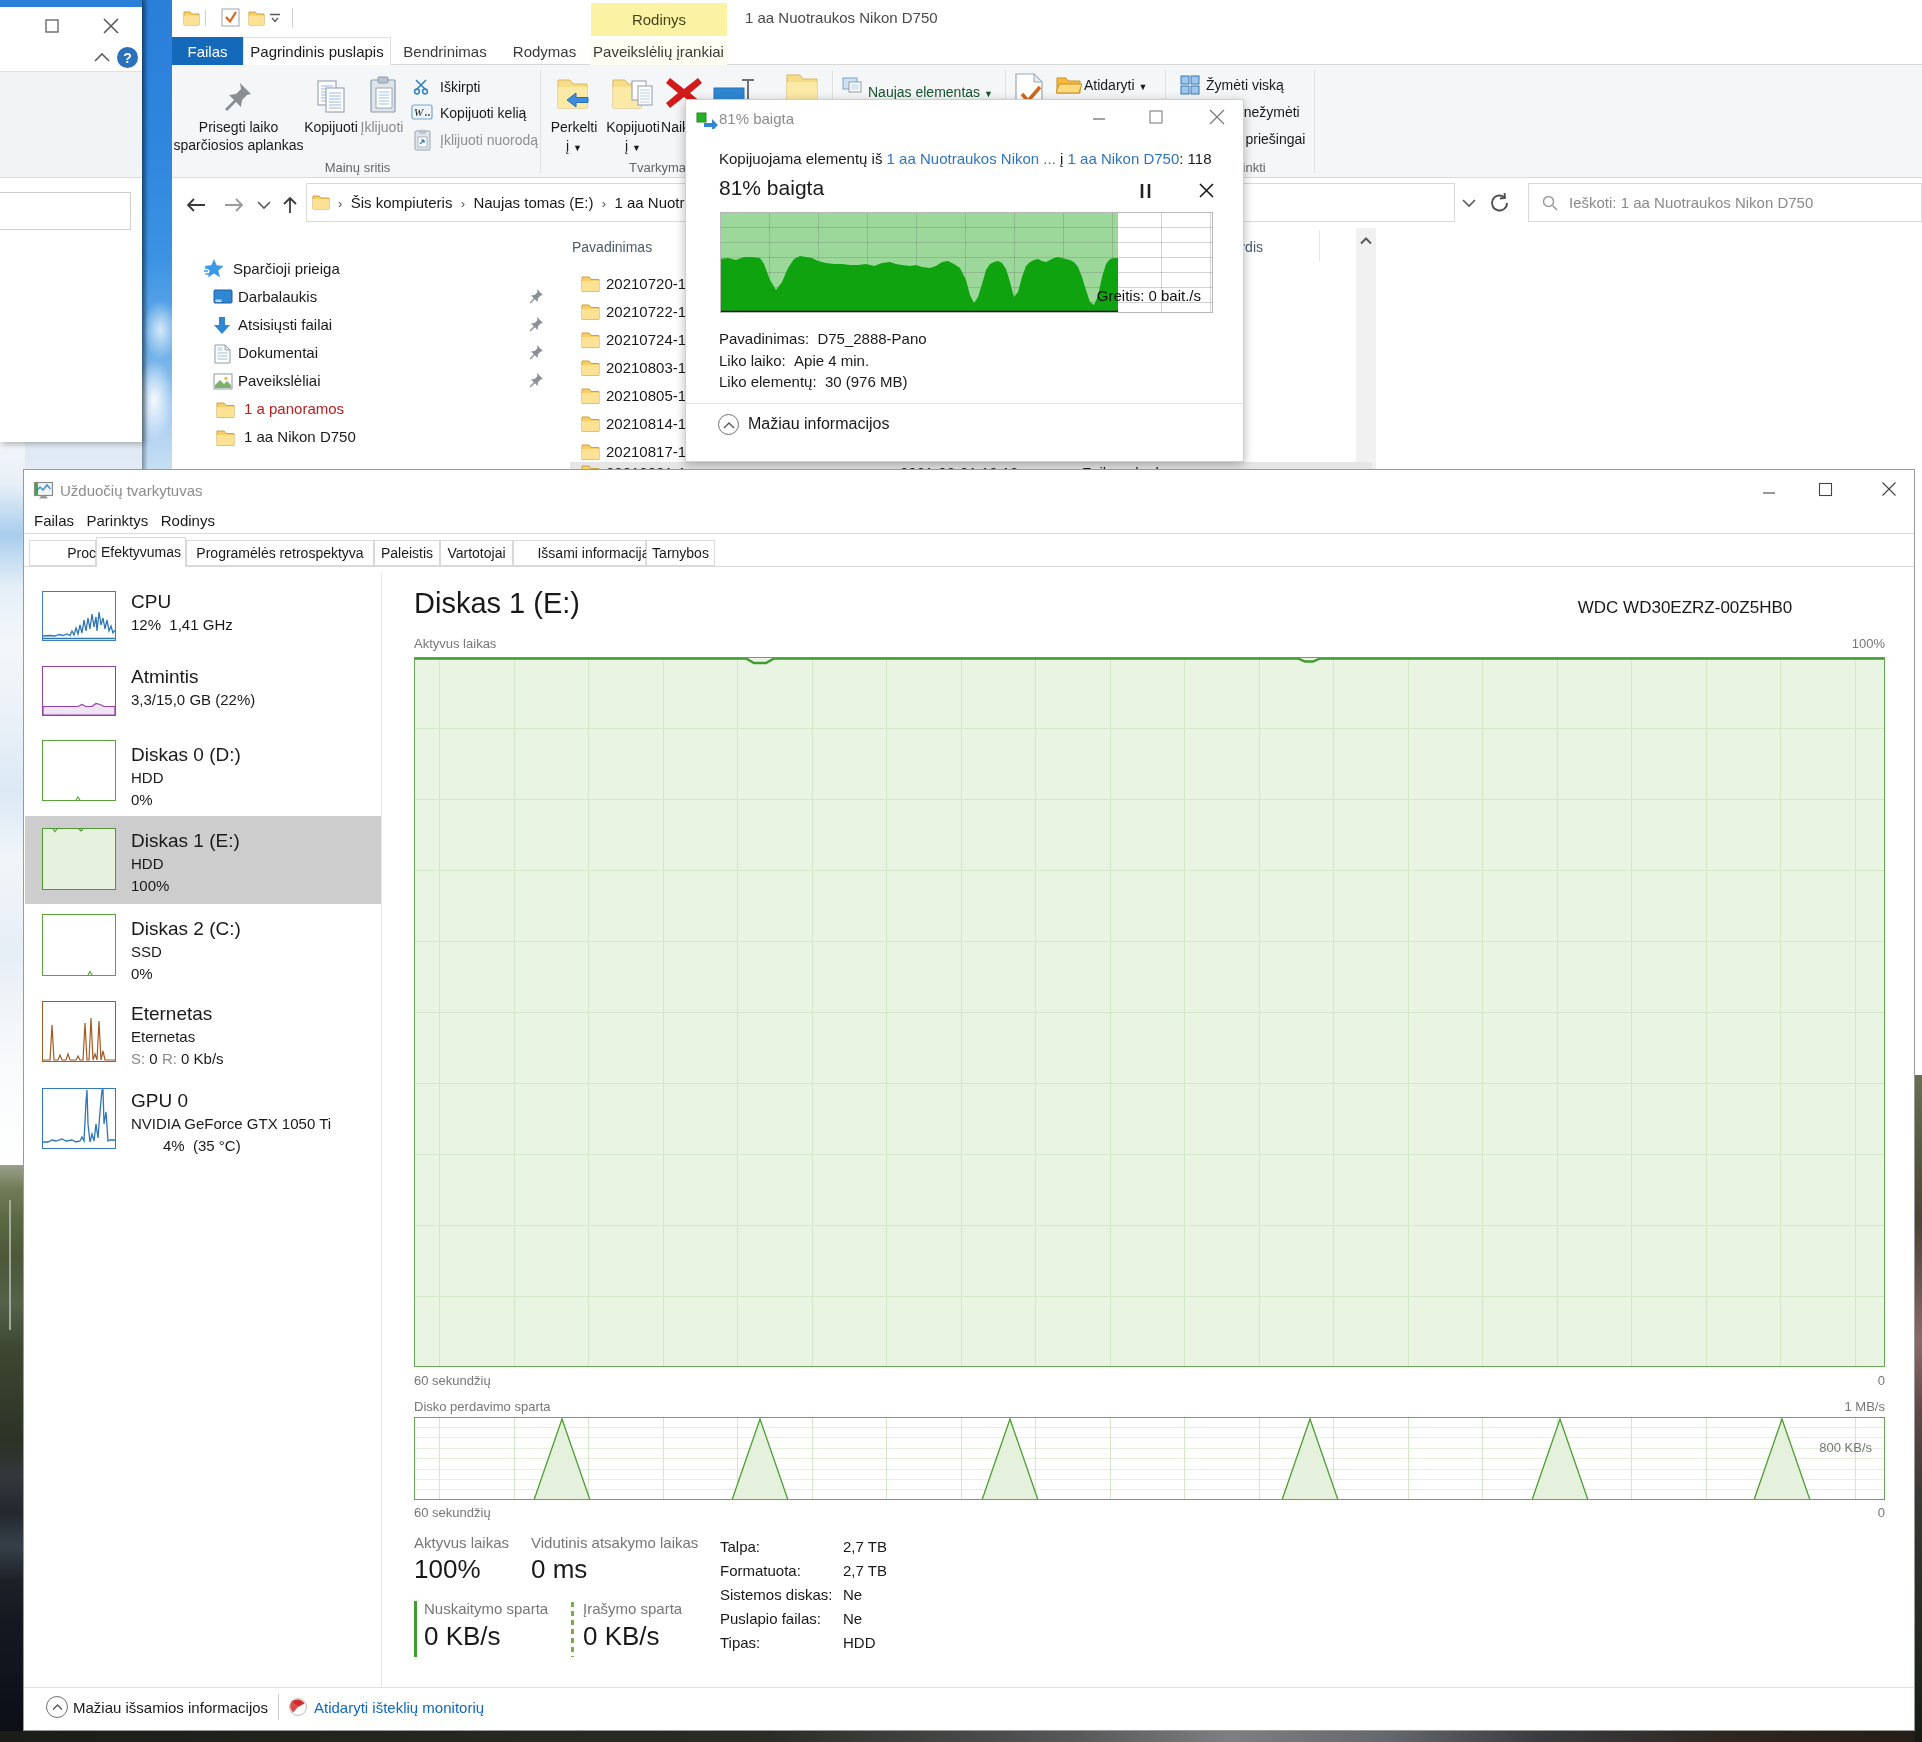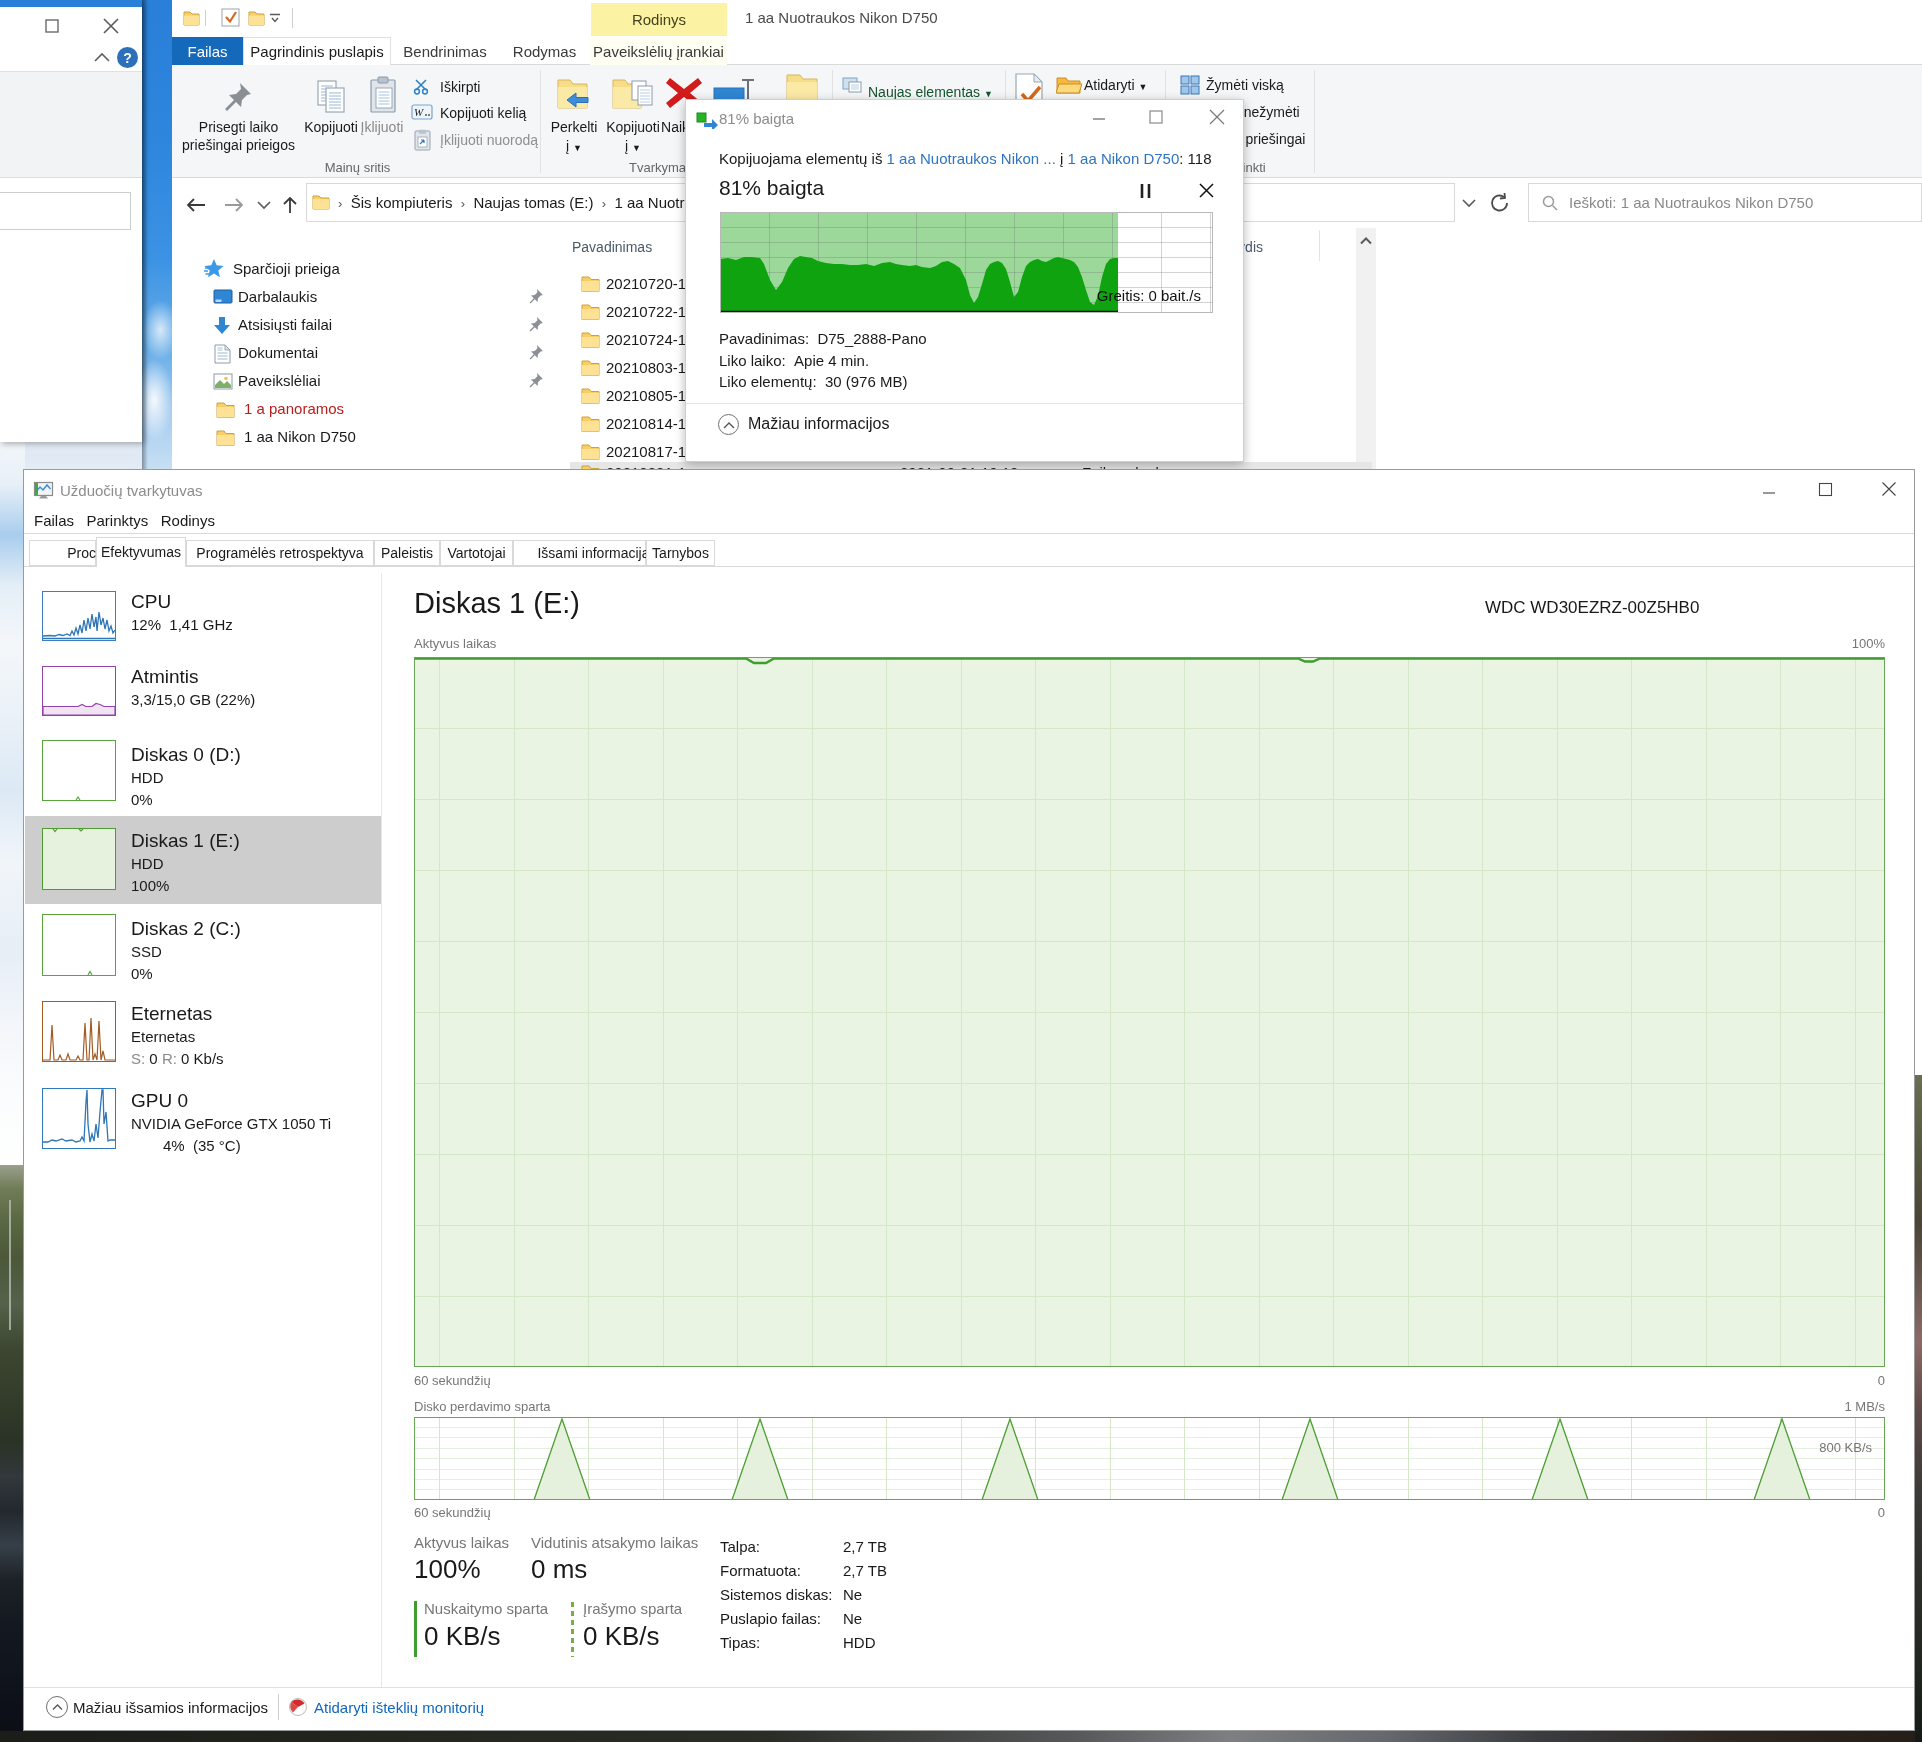--- a/index.html
+++ b/index.html
@@ -69,21 +69,21 @@
 <div class="abs" style="left:832px;top:70px;width:1px;height:103px;background:#e2e2e2;"></div>
 
 <div class="txt" style="left:290px;top:160px;width:135px;text-align:center;font-size:13px;color:#666;">Mainų sritis</div>
 <div class="txt" style="left:629px;top:160px;font-size:13px;color:#666;">Tvarkymas</div>
 <div class="txt" style="left:1213px;top:160px;font-size:13px;color:#666;">Pasirinkti</div>
 
 <svg class="abs" style="left:222px;top:80px;" width="32" height="34" viewBox="0 0 32 34">
   <path d="M18 3 L29 14 L25 15 L20 20 L19 27 L14 22 L5 31 L3 29 L12 20 L7 15 L14 14 L19 9 Z" fill="#8a8f94"></path>
 </svg>
 <div class="txt" style="left:172px;top:119px;width:133px;text-align:center;font-size:14px;color:#1a1a1a;">Prisegti laiko</div>
-<div class="txt" style="left:172px;top:137px;width:133px;text-align:center;font-size:14px;color:#1a1a1a;">priešingai prieigos</div>
+<div class="txt" style="left:172px;top:137px;width:133px;text-align:center;font-size:14px;color:#1a1a1a;">sparčiosios aplankas</div>
 
 <svg class="abs" style="left:315px;top:80px;" width="34" height="34" viewBox="0 0 34 34">
   <rect x="3" y="1" width="18" height="24" fill="#fff" stroke="#9aa7b4" stroke-width="1.2"></rect>
   <g stroke="#b9cfe8" stroke-width="1.5">
       <path d="M6 6h12M6 9h12M6 12h12M6 15h12M6 18h12M6 21h12"></path>
     </g>
   <rect x="11" y="8" width="18" height="24" fill="#fff" stroke="#9aa7b4" stroke-width="1.2"></rect>
   <g stroke="#b9cfe8" stroke-width="1.5">
       <path d="M14 13h12M14 16h12M14 19h12M14 22h12M14 25h12M14 28h12"></path>
     </g>
@@ -492,21 +492,21 @@
 
   <svg class="abs" style="left:18px;top:618px;" width="74" height="61" viewBox="0 0 74 61">
     <rect x="0.5" y="0.5" width="73" height="60" fill="#fff" stroke="#2f7ac0"></rect>
     <path d="M1 54 H6 L10 52 L14 53 L20 51 L24 53 L30 52 L34 54 L38 53 L40 49 L42 53 L44 14 L45 2 L46 36 L48 54 L50 46 L52 53 L54 36 L56 50 L58 24 L60 2 L61 2 L62 36 L64 24 L66 53 L68 52 H73" stroke="#2e76b5" stroke-width="1.3" fill="none"></path>
   </svg>
   <div class="txt" style="left:107px;top:620px;font-size:19px;color:#1a1a1a;">GPU 0</div>
   <div class="txt" style="left:107px;top:645px;font-size:15px;color:#1a1a1a;">NVIDIA GeForce GTX 1050 Ti</div>
   <div class="txt" style="left:107px;top:667px;font-size:15px;color:#1a1a1a;margin-left:32px;">4%&nbsp; (35 °C)</div>
 
   <div class="txt" style="left:390px;top:117px;font-size:29px;color:#191919;">Diskas 1 (E:)</div>
-  <div class="txt" style="left:1461px;top:128px;width:400px;text-align:left;font-size:17px;color:#191919;">WDC WD30EZRZ-00Z5HB0</div>
+  <div class="txt" style="left:1461px;top:128px;width:400px;text-align:center;font-size:17px;color:#191919;">WDC WD30EZRZ-00Z5HB0</div>
   <div class="txt" style="left:390px;top:166px;font-size:13px;color:#767676;">Aktyvus laikas</div>
   <div class="txt" style="left:1661px;top:166px;width:200px;text-align:right;font-size:13px;color:#767676;">100%</div>
 
   <svg class="abs" style="left:390px;top:187px;" width="1471" height="710" viewBox="0 0 1471 710">
     <rect x="0" y="0" width="1471" height="710" fill="#eaf4e2"></rect>
     <g stroke="#d4e7c9" stroke-width="1">
       <path id="vg" d="M25.5 0 V710 M100.5 0 V710 M174.5 0 V710 M249.5 0 V710 M323.5 0 V710 M398.5 0 V710 M472.5 0 V710 M547.5 0 V710 M621.5 0 V710 M696.5 0 V710 M770.5 0 V710 M845.5 0 V710 M919.5 0 V710 M994.5 0 V710 M1068.5 0 V710 M1143.5 0 V710 M1217.5 0 V710 M1292.5 0 V710 M1366.5 0 V710 M1441.5 0 V710"></path>
       <path d="M0 71.5 H1471 M0 142.5 H1471 M0 213.5 H1471 M0 284.5 H1471 M0 355.5 H1471 M0 426.5 H1471 M0 497.5 H1471 M0 568.5 H1471 M0 639.5 H1471"></path>
     </g>
     <path d="M0 1.5 H332 L340 6 L352 6 L360 1.5 H884 L891 4.5 L899 4.5 L906 1.5 H1471" stroke="#3f9d2f" stroke-width="2.4" fill="none"></path>

